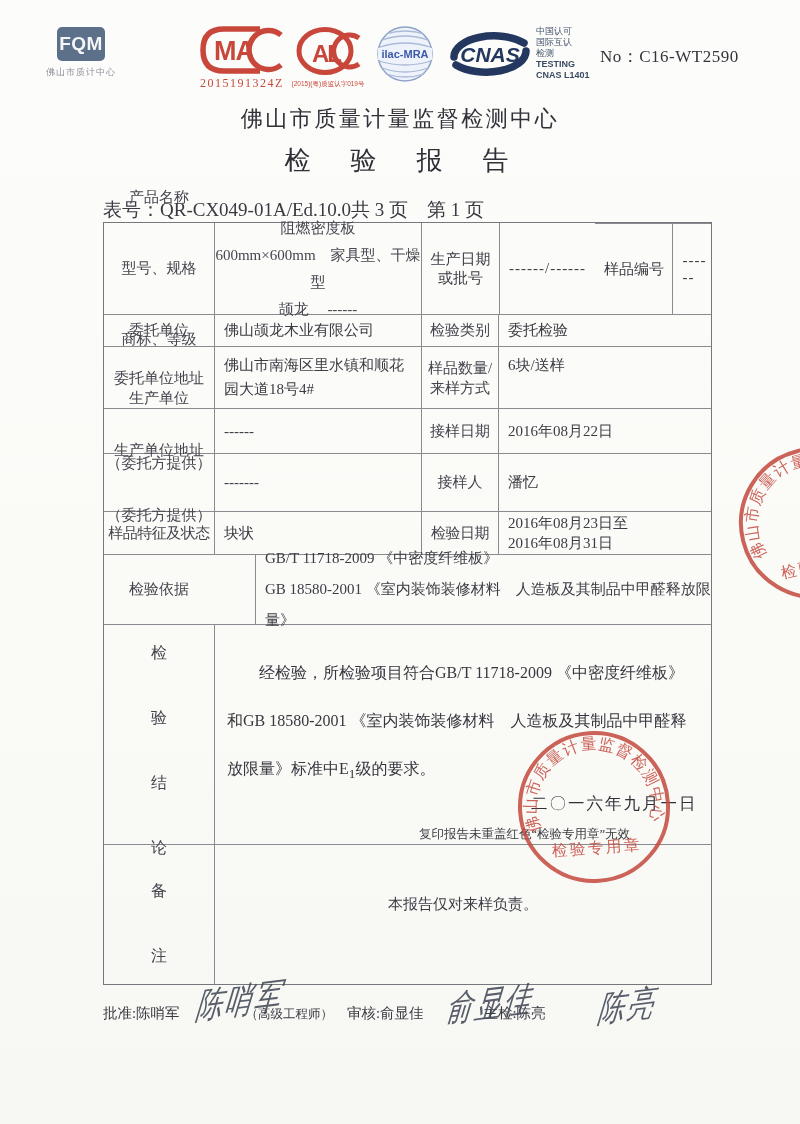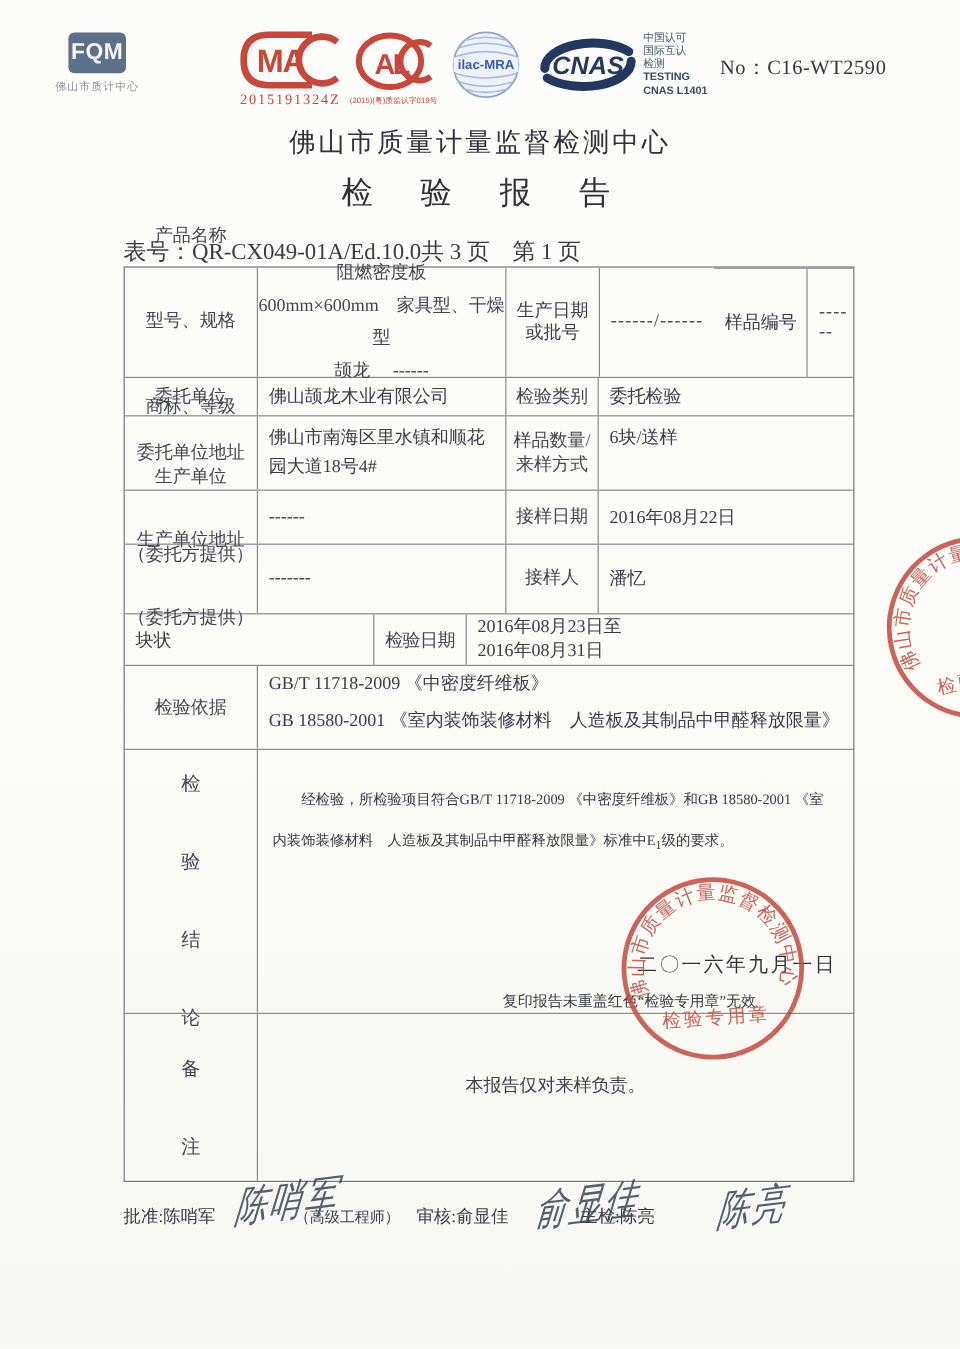--- a/index.html
+++ b/index.html
@@ -55,27 +55,27 @@
   .r3{height:62px;}
   .r3 .val{padding-right:6px;line-height:24px;display:block;padding-top:6px;}
   .r3 .lbl{line-height:20px;}
   .r4{height:45px;}
   .r5{height:58px;}
   .r4 .lbl,.r5 .lbl{line-height:21px;}
   .r6{height:43px;}
   .r6 .lbl{letter-spacing:-.5px;}
   .r6 .dates{line-height:20px;}
   .r7{height:70px;}
-  .r7 .val{line-height:31px;justify-content:flex-start;}
+  .r7 .val{line-height:31px;justify-content:center;margin-left:41px;}
   .r8{height:220px;}
   .r9{height:140px;}
   .vlabel{justify-content:space-between;padding:18px 0;font-size:16px;}
   .r9 .vlabel{padding:36px 0;}
   .concl-cell{position:relative;display:block;padding:24px 14px 0 12px;}
-  .concl-p{font-size:12px;line-height:34px;text-indent:2em;color:#37383f;}
+  .concl-p{font-size:16px;line-height:48px;text-indent:2em;color:#37383f;}
   .concl-date{position:absolute;left:272px;top:168px;font-size:16.5px;letter-spacing:2px;color:#303139;margin-left:44px;}
   .concl-note{position:absolute;left:204px;top:201px;font-size:12.5px;color:#3a3b42;}
   .remark-cell{display:flex;align-items:center;justify-content:center;padding-bottom:20px;}
 
   
   .stamp{pointer-events:none;opacity:.84;}
   .stamp-main{left:514px;top:727px;width:160px;height:160px;transform:rotate(-4deg);}
   .stamp-edge{left:735px;top:443px;width:160px;height:160px;transform:rotate(-14deg);}
 
   
@@ -205,20 +205,21 @@
       <div class="c w1 lbl">
         <div>生产单位地址</div>
         <div>（委托方提供）</div>
       </div>
       <div class="c w2 val">-------</div>
       <div class="c w3 lbl">接样人</div>
       <div class="c w4 val">潘忆</div>
     </div>
 
     <div class="t-row r6">
+      <div class="c w1 lbl">样品特征及状态</div>
       <div class="c w2 val">块状</div>
       <div class="c w3 lbl">检验日期</div>
       <div class="c w4 val dates">
         <div>2016年08月23日至</div>
         <div>2016年08月31日</div>
       </div>
     </div>
 
     <div class="t-row r7">
       <div class="c w1 lbl">检验依据</div>

